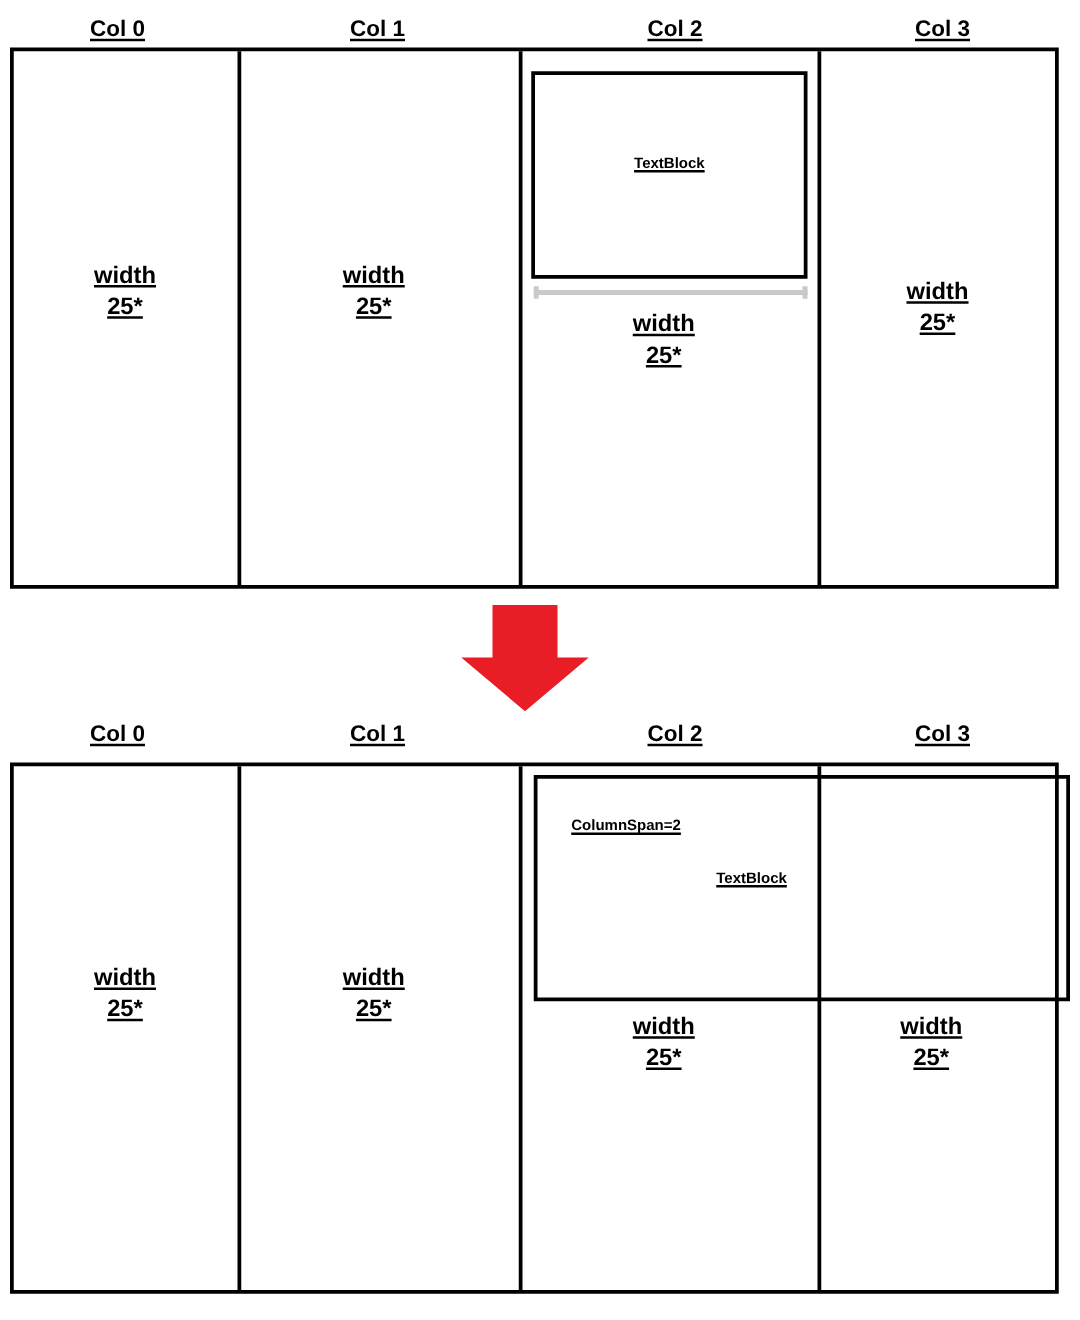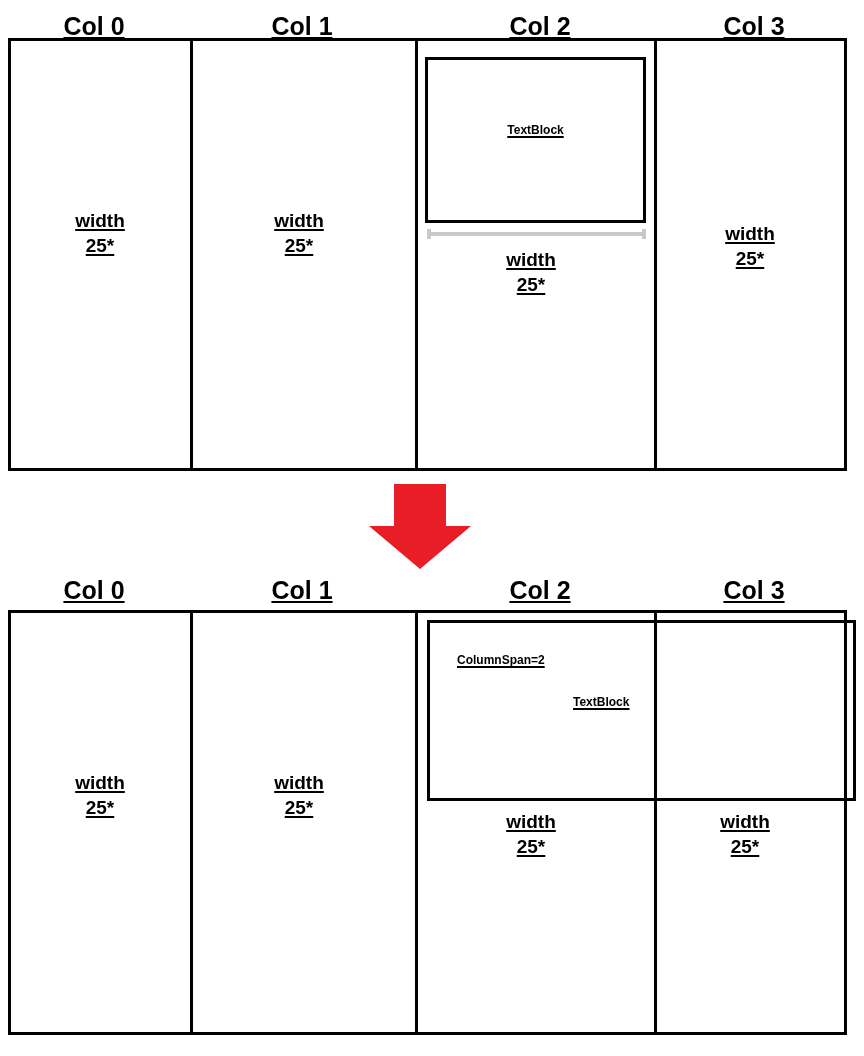--- a/index.html
+++ b/index.html
@@ -19,21 +19,21 @@
   
   #diagram {
     position: absolute;
     left: 0; top: 0;
     width: 864px; height: 1056px;
   }
 
   
   .col-header {
     position: absolute;
-    font-size: 25px;
+    font-size: 18px;
     font-weight: bold;
     text-decoration: underline;
     text-underline-offset: 2px;
     text-decoration-thickness: 2px;
     white-space: nowrap;
     transform: translateX(-50%);
     line-height: 1;
   }
 
   

